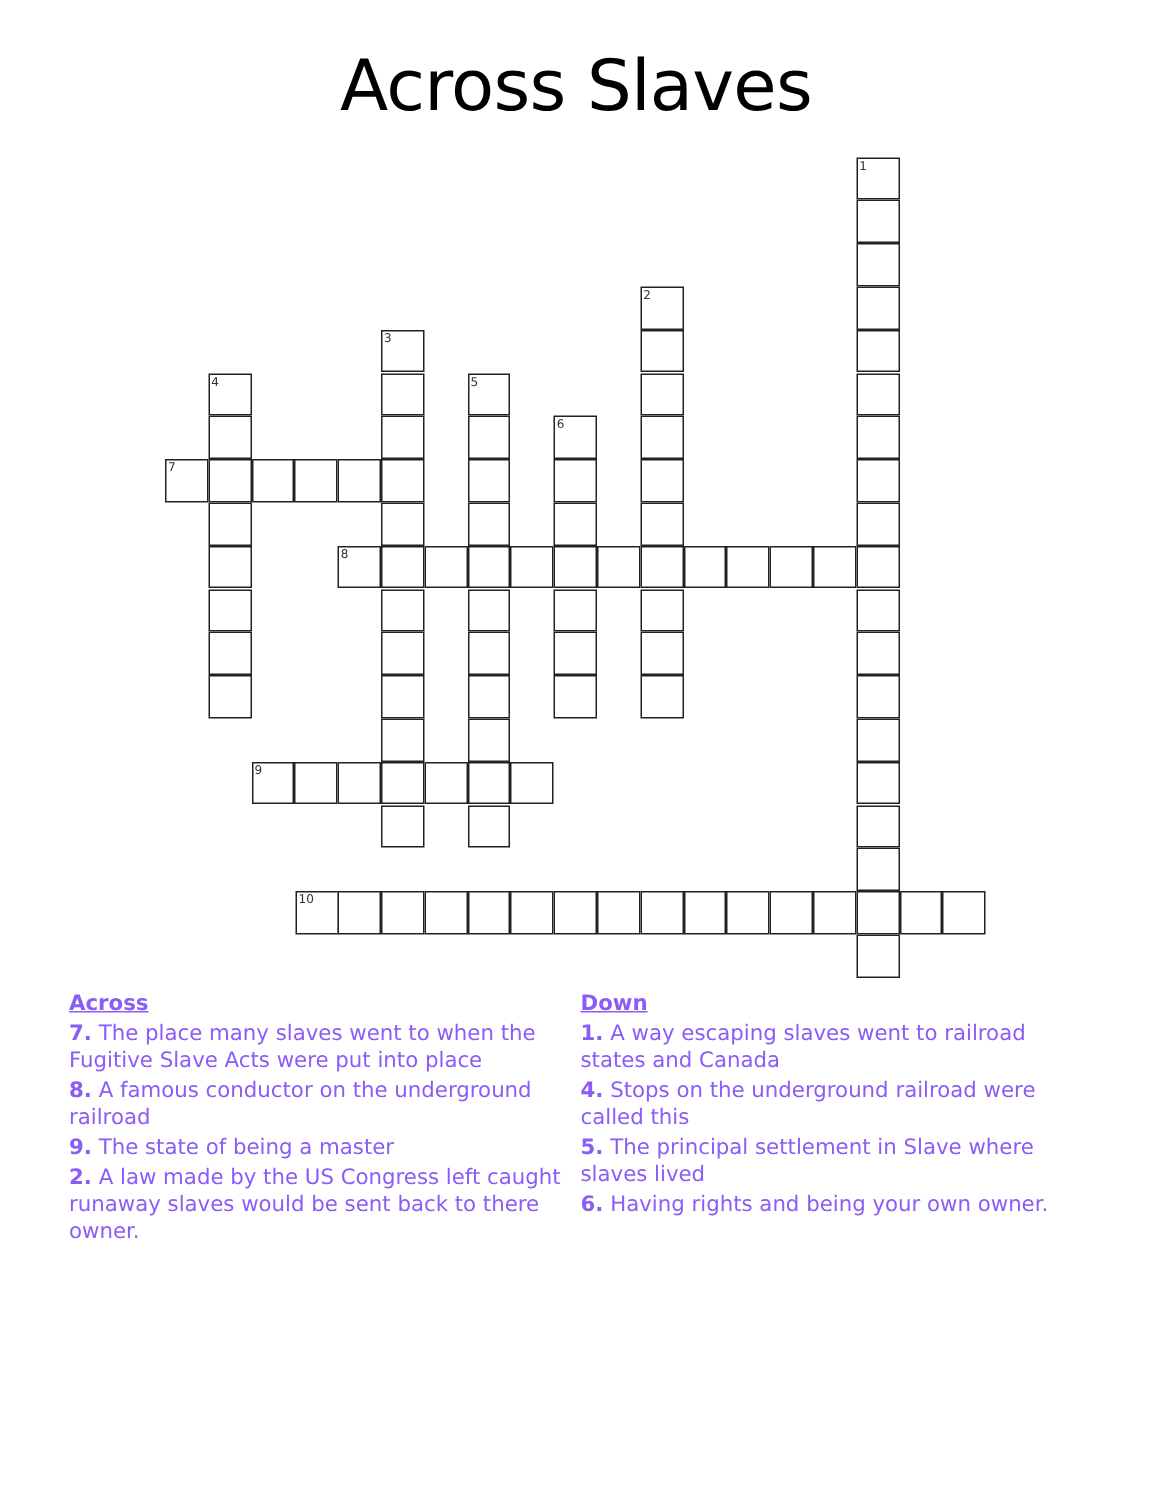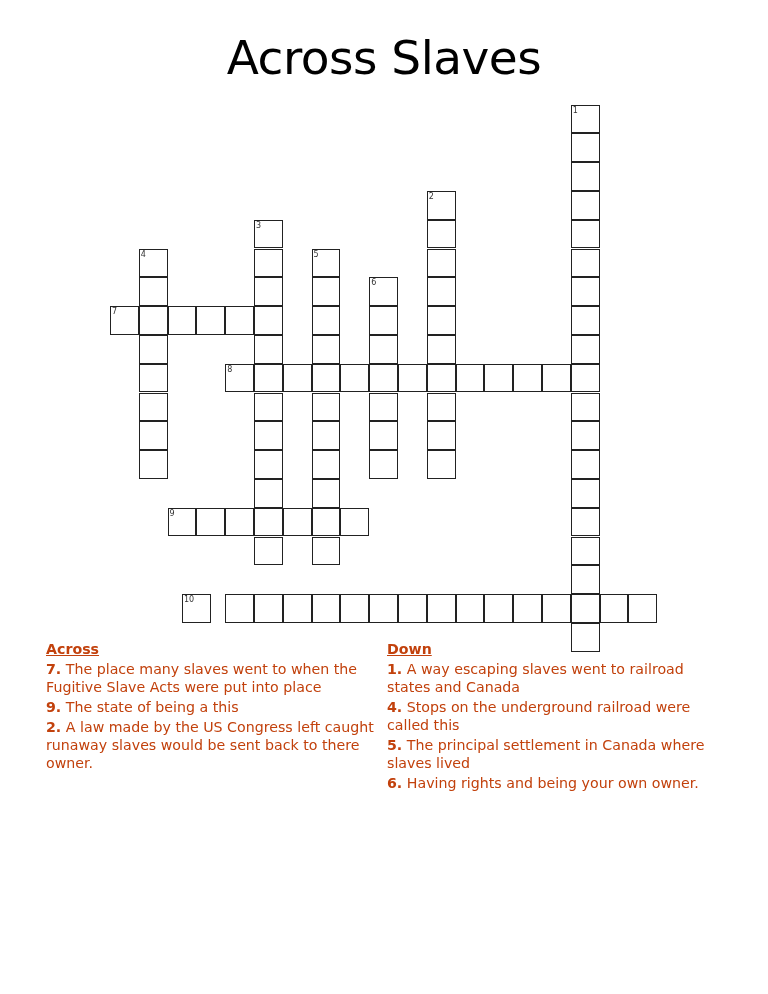--- a/index.html
+++ b/index.html
@@ -1,21 +1,21 @@
 <!DOCTYPE html>
 <html><head>
 <meta charset="utf-8">
 <style>
   html, body { margin:0; padding:0; background:#ffffff; }
   body { width:768px; height:994px; position:relative; overflow:hidden; font-family:"DejaVu Sans", sans-serif; color:#1a1a1a; }
   .title { position:absolute; left:0; top:28px; width:768px; text-align:center; font-size:47px; line-height:60px; color:#000; font-family:"DejaVu Sans", sans-serif; letter-spacing:-0.5px; }
   #grid { position:absolute; left:0; top:0; width:768px; height:660px; }
   .cell { position:absolute; width:28.8px; height:28.8px; box-sizing:border-box; border:1.4px solid #222; background:#fff; }
   .cell .num { position:absolute; left:1px; top:0px; font-size:8px; line-height:9px; color:#333; font-family:"DejaVu Sans", sans-serif; }
-  .clues { position:absolute; top:640px; font-size:14.2px; line-height:18px; color:#c2410c; }
+  .clues { position:absolute; top:660px; font-size:14.2px; line-height:18px; color:#8b5cf6; }
   .clues.across { left:46px; width:340px; }
   .clues.down { left:387px; width:340px; }
   .clues h3 { margin:0 0 2px 0; font-size:14.2px; font-weight:bold; text-decoration:underline; line-height:18px; }
   .clue { margin-bottom:2px; }
   .clue b { font-weight:bold; }
 </style>
 </head>
 <body>
 
 <div class="title">Across Slaves</div>
@@ -116,21 +116,21 @@
     <div class="cell" style="left: 484.4px; top: 363.7px;"></div>
     <div class="cell" style="left: 513.2px; top: 363.7px;"></div>
     <div class="cell" style="left: 542px; top: 363.7px;"></div>
     <div class="cell" style="left: 167.6px; top: 507.7px;">
       <span class="num">9</span>
     </div>
     <div class="cell" style="left: 196.4px; top: 507.7px;"></div>
     <div class="cell" style="left: 225.2px; top: 507.7px;"></div>
     <div class="cell" style="left: 282.8px; top: 507.7px;"></div>
     <div class="cell" style="left: 340.4px; top: 507.7px;"></div>
-    <div class="cell" style="left: 182px; top: 594.1px;">
+    <div class="cell" style="left: 197px; top: 594.1px;">
       <span class="num">10</span>
     </div>
     <div class="cell" style="left: 225.2px; top: 594.1px;"></div>
     <div class="cell" style="left: 254px; top: 594.1px;"></div>
     <div class="cell" style="left: 282.8px; top: 594.1px;"></div>
     <div class="cell" style="left: 311.6px; top: 594.1px;"></div>
     <div class="cell" style="left: 340.4px; top: 594.1px;"></div>
     <div class="cell" style="left: 369.2px; top: 594.1px;"></div>
     <div class="cell" style="left: 398px; top: 594.1px;"></div>
     <div class="cell" style="left: 426.8px; top: 594.1px;"></div>
@@ -138,23 +138,24 @@
     <div class="cell" style="left: 484.4px; top: 594.1px;"></div>
     <div class="cell" style="left: 513.2px; top: 594.1px;"></div>
     <div class="cell" style="left: 542px; top: 594.1px;"></div>
     <div class="cell" style="left: 599.6px; top: 594.1px;"></div>
     <div class="cell" style="left: 628.4px; top: 594.1px;"></div>
   </div>
 
 <div class="clues across">
   <h3>Across</h3>
   <div class="clue"><b>7.</b> <span>The place many slaves went to when the Fugitive Slave Acts were put into place</span></div>
-  <div class="clue"><b>9.</b> <span>The state of being a this</span></div>
+  <div class="clue"><b>8.</b> <span>A famous conductor on the underground railroad</span></div>
+  <div class="clue"><b>9.</b> <span>The state of being a master</span></div>
   <div class="clue"><b>2.</b> <span>A law made by the US Congress left caught runaway slaves would be sent back to there owner.</span></div>
 </div>
 
 <div class="clues down">
   <h3>Down</h3>
   <div class="clue"><b>1.</b> <span>A way escaping slaves went to railroad states and Canada</span></div>
   <div class="clue"><b>4.</b> <span>Stops on the underground railroad were called this</span></div>
-  <div class="clue"><b>5.</b> <span>The principal settlement in Canada where slaves lived</span></div>
+  <div class="clue"><b>5.</b> <span>The principal settlement in Slave where slaves lived</span></div>
   <div class="clue"><b>6.</b> <span>Having rights and being your own owner.</span></div>
 </div>
 
 </body></html>

